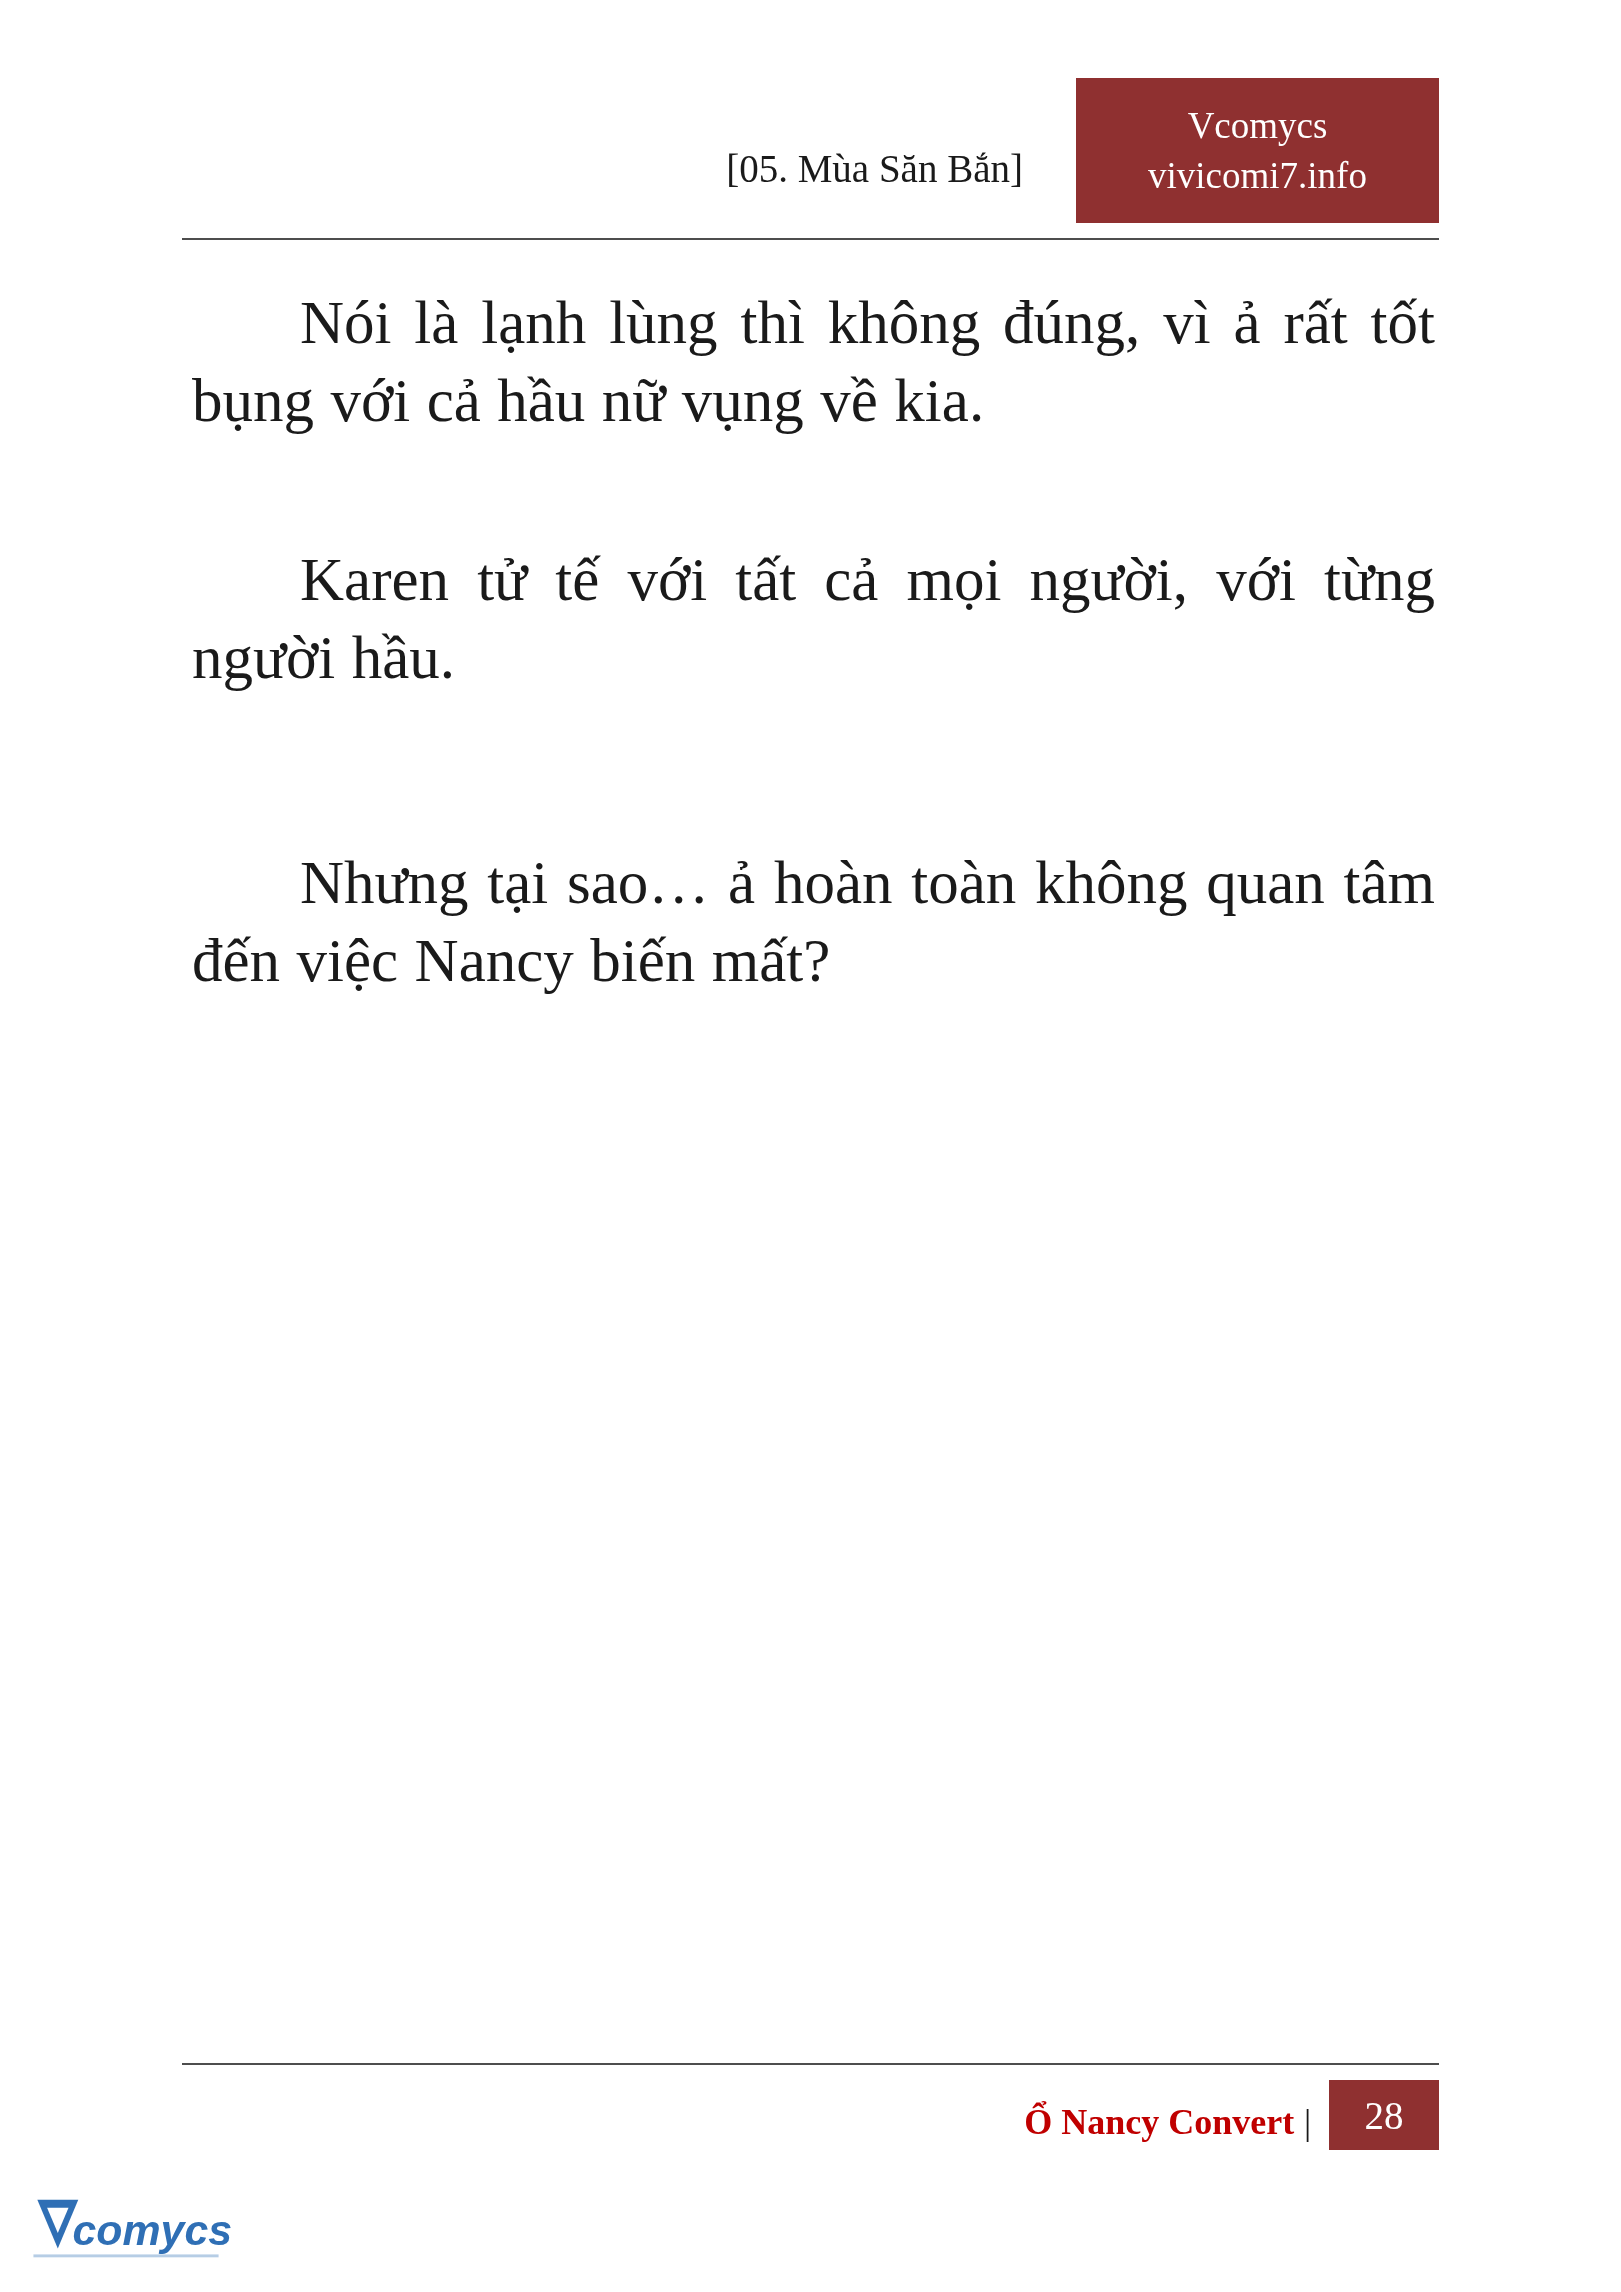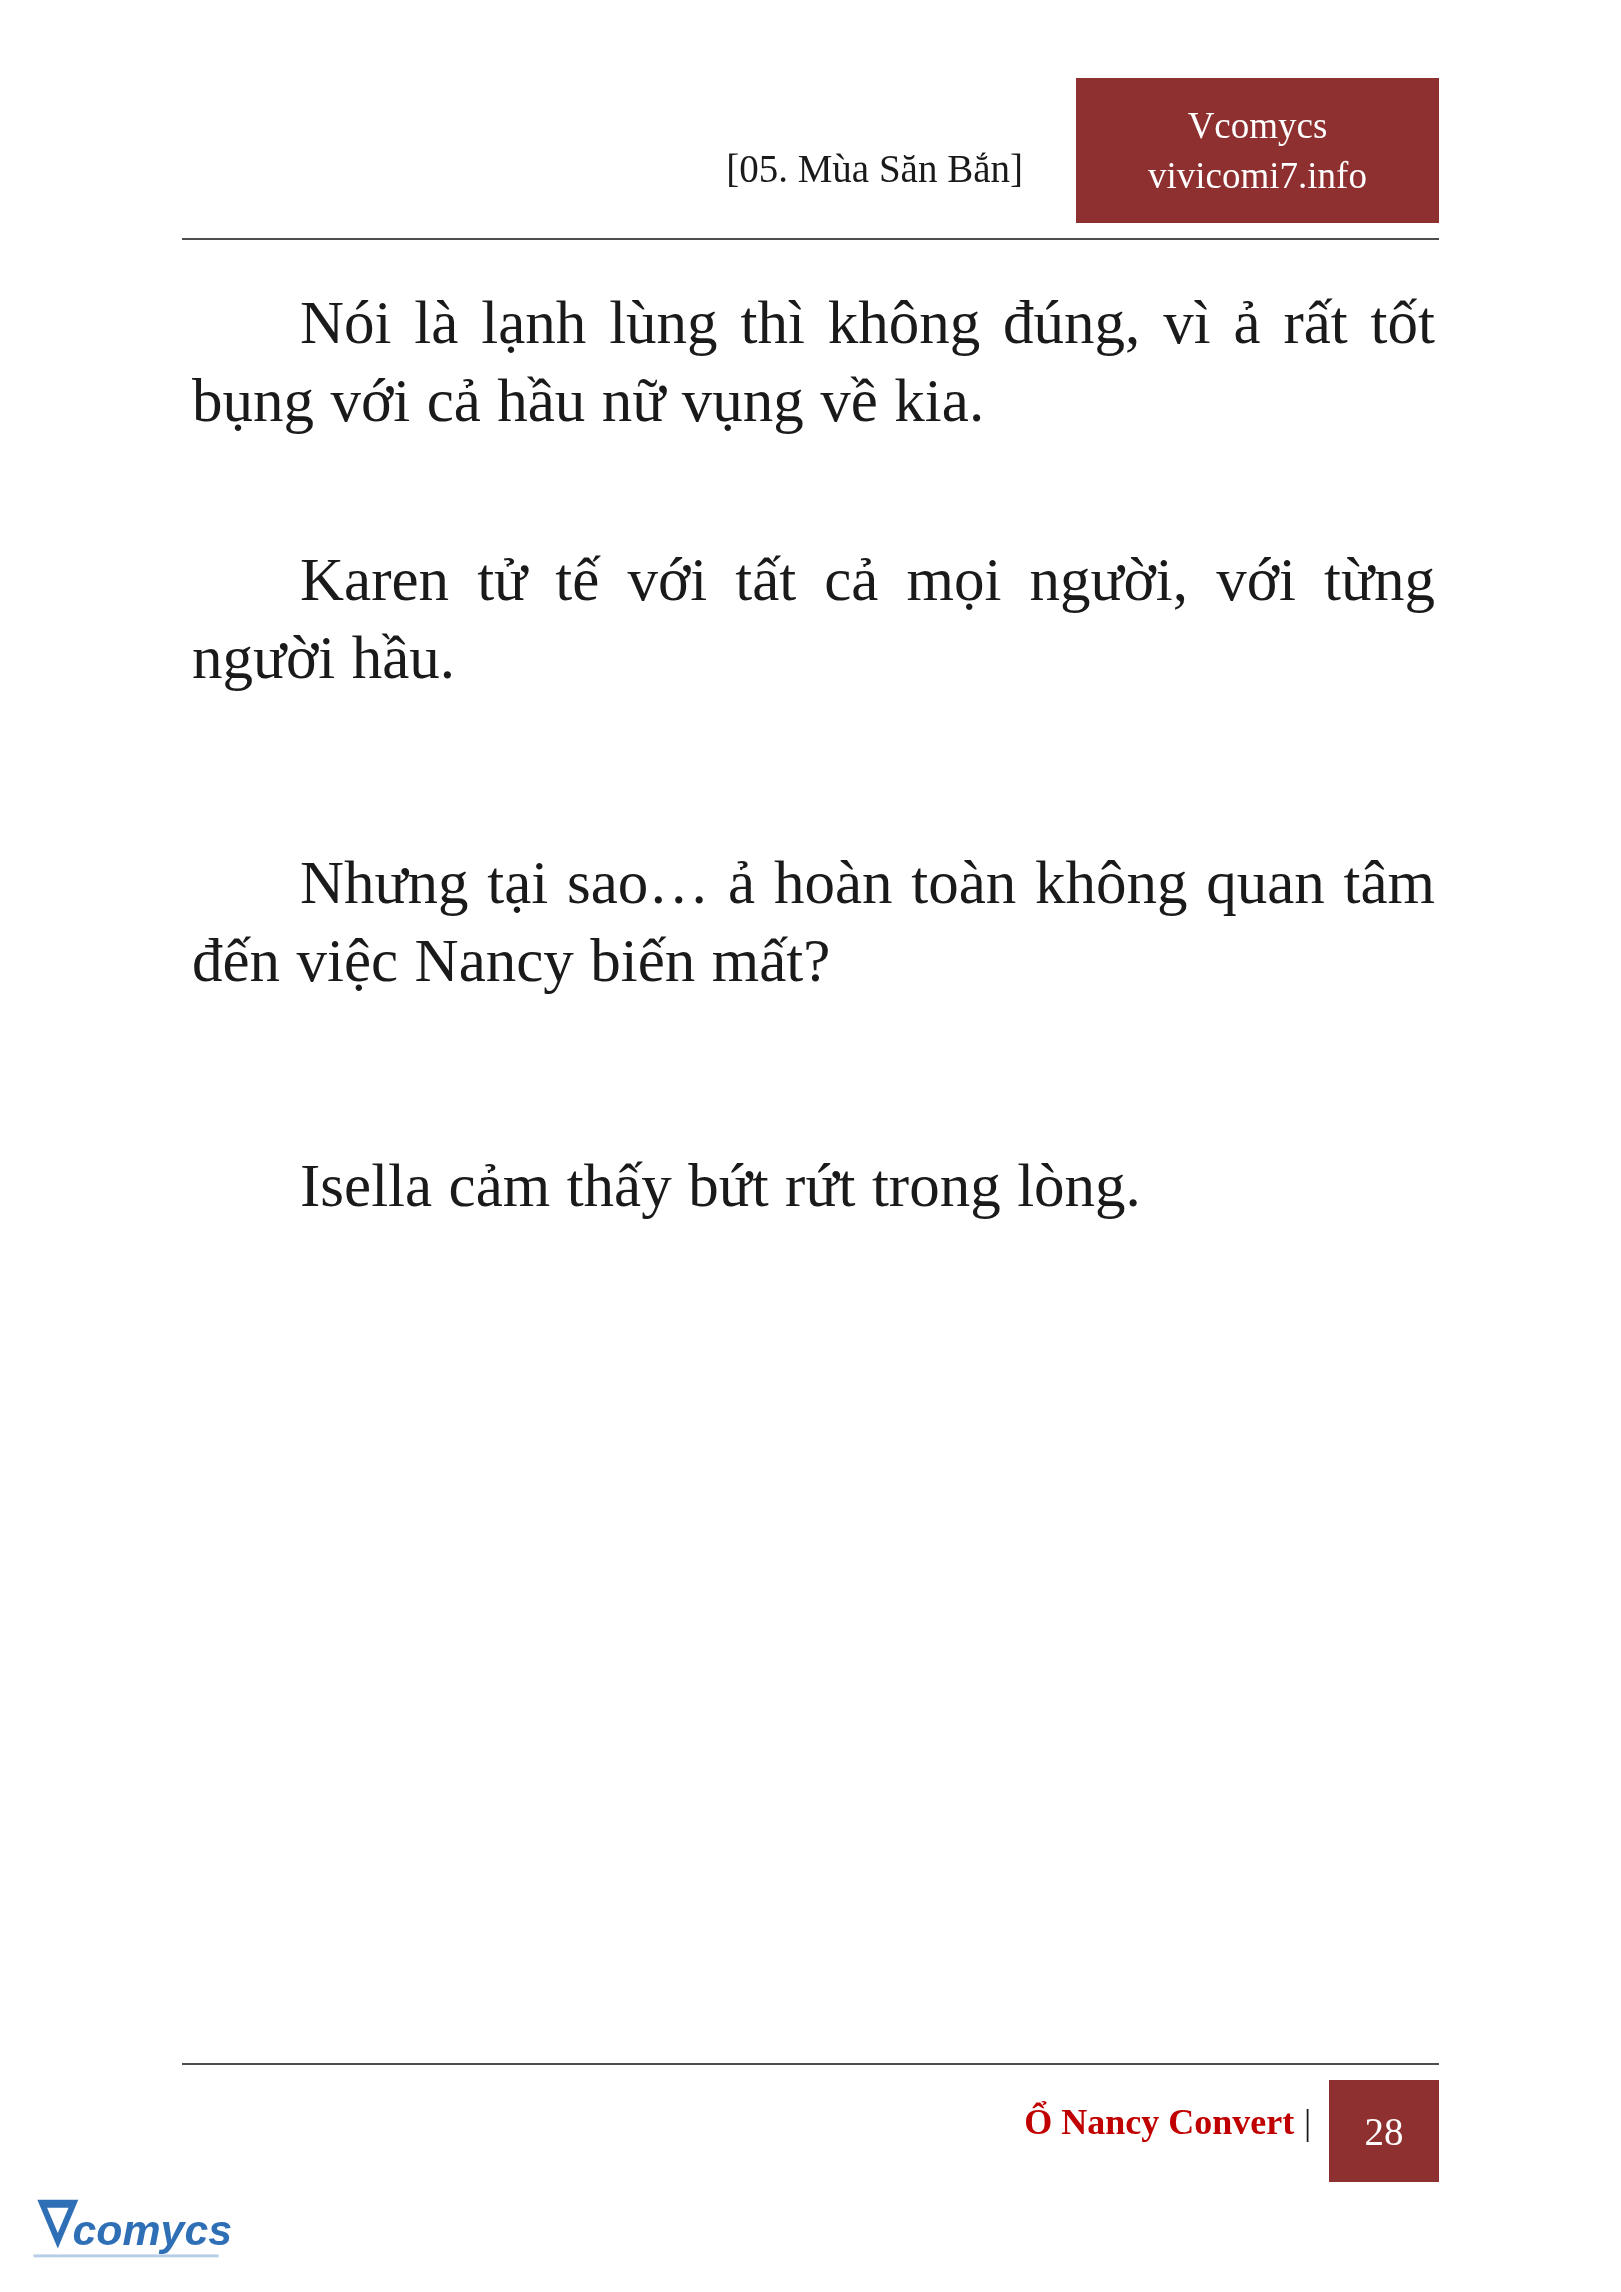--- a/index.html
+++ b/index.html
@@ -121,21 +121,21 @@
     margin: 0 9.8px;
   }
   .footer-note {
     color: #1a1a1a;
   }
   .page-number {
     position: absolute;
     right: 0;
     top: -5.9px;
     width: 110px;
-    height: 102px;
+    height: 70px;
     background: #8f3030;
     color: #ffffff;
     display: flex;
     align-items: center;
     justify-content: center;
     font-size: 39px;
   }
 
   
   .watermark {
@@ -156,21 +156,20 @@
     <div class="brand">Vcomycs</div>
     <div class="site">vivicomi7.info</div>
   </div>
 </div>
 <div class="header-rule"></div>
 
 <div class="content">
   <p class="para gap-1">Nói là lạnh lùng thì không đúng, vì ả rất tốt bụng với cả hầu nữ vụng về kia.</p>
   <p class="para gap-2">Karen tử tế với tất cả mọi người, với từng người hầu.</p>
   <p class="para gap-3">Nhưng tại sao… ả hoàn toàn không quan tâm đến việc Nancy biến mất?</p>
-  <p class="para last">Isella cảm thấy bứt rứt trong lòng.</p>
 </div>
 
 <div class="footer-rule"></div>
 <div class="footer">
   <div class="footer-inner">
     <span class="footer-brand">Ổ Nancy Convert</span>
     <span class="footer-sep">|</span>
   </div>
   <div class="page-number">28</div>
 </div>

